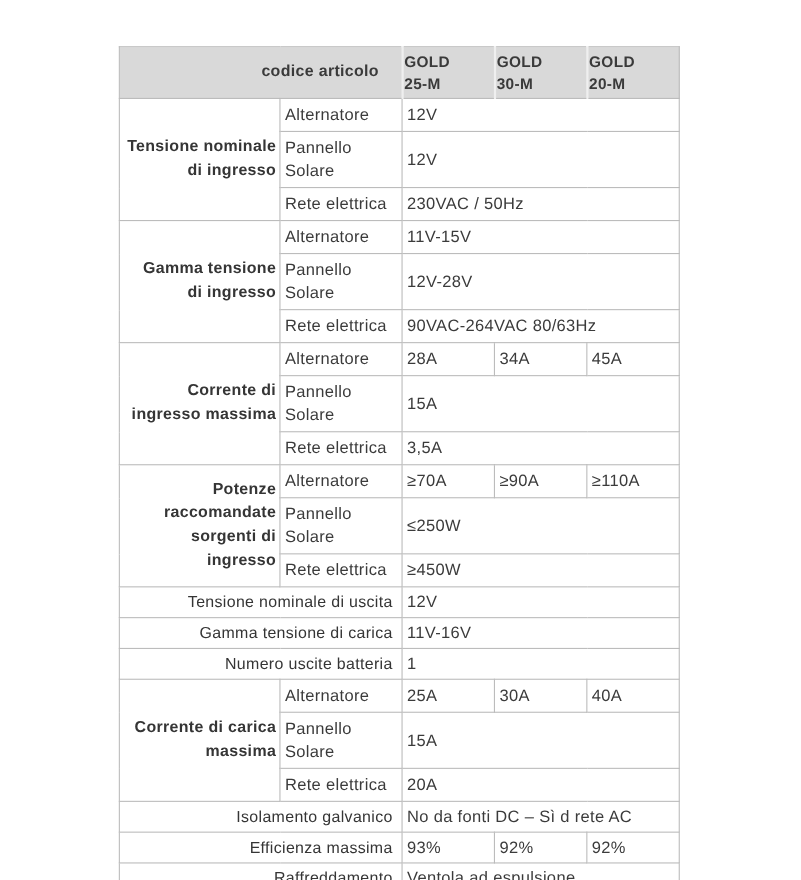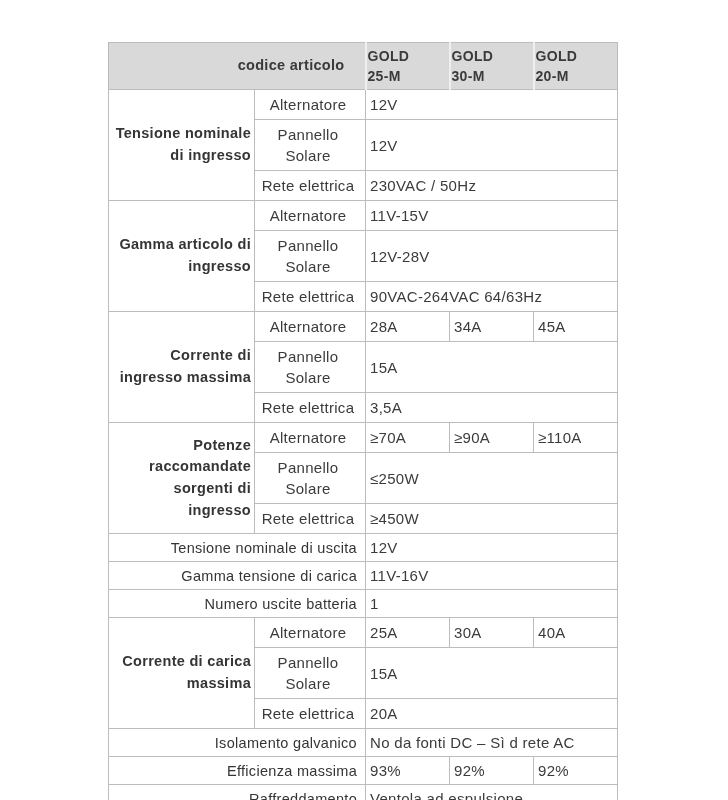--- a/index.html
+++ b/index.html
@@ -48,21 +48,21 @@
   td.group {
     font-weight: bold;
     font-size: 14.5px;
     text-align: right;
     padding: 2px 3px 2px 4px;
     line-height: 1.5;
     color: #353535;
     margin-top: 28px;
   }
   td.sub {
-    text-align: center;
+    text-align: left;
     padding: 4px 8px 4px 4px;
     line-height: 1.4;
     margin-left: 24px;
   }
   td.val { }
   td.single {
     font-weight: normal;
     font-size: 14.5px;
     text-align: right;
     padding-right: 8px;
@@ -109,31 +109,31 @@
     <tr class="tall">
       <td class="sub">Pannello Solare</td>
       <td class="val" colspan="3">12V</td>
     </tr>
     <tr>
       <td class="sub">Rete elettrica</td>
       <td class="val" colspan="3">230VAC / 50Hz</td>
     </tr>
 
     <tr>
-      <td class="group" rowspan="3">Gamma articolo di ingresso</td>
+      <td class="group" rowspan="3">Gamma tensione di ingresso</td>
       <td class="sub">Alternatore</td>
       <td class="val" colspan="3">11V-15V</td>
     </tr>
     <tr class="tall">
       <td class="sub">Pannello Solare</td>
       <td class="val" colspan="3">12V-28V</td>
     </tr>
     <tr>
       <td class="sub">Rete elettrica</td>
-      <td class="val" colspan="3">90VAC-264VAC 64/63Hz</td>
+      <td class="val" colspan="3">90VAC-264VAC 80/63Hz</td>
     </tr>
 
     <tr>
       <td class="group" rowspan="3">Corrente di ingresso massima</td>
       <td class="sub">Alternatore</td>
       <td class="val">28A</td>
       <td class="val">34A</td>
       <td class="val">45A</td>
     </tr>
     <tr class="tall">

